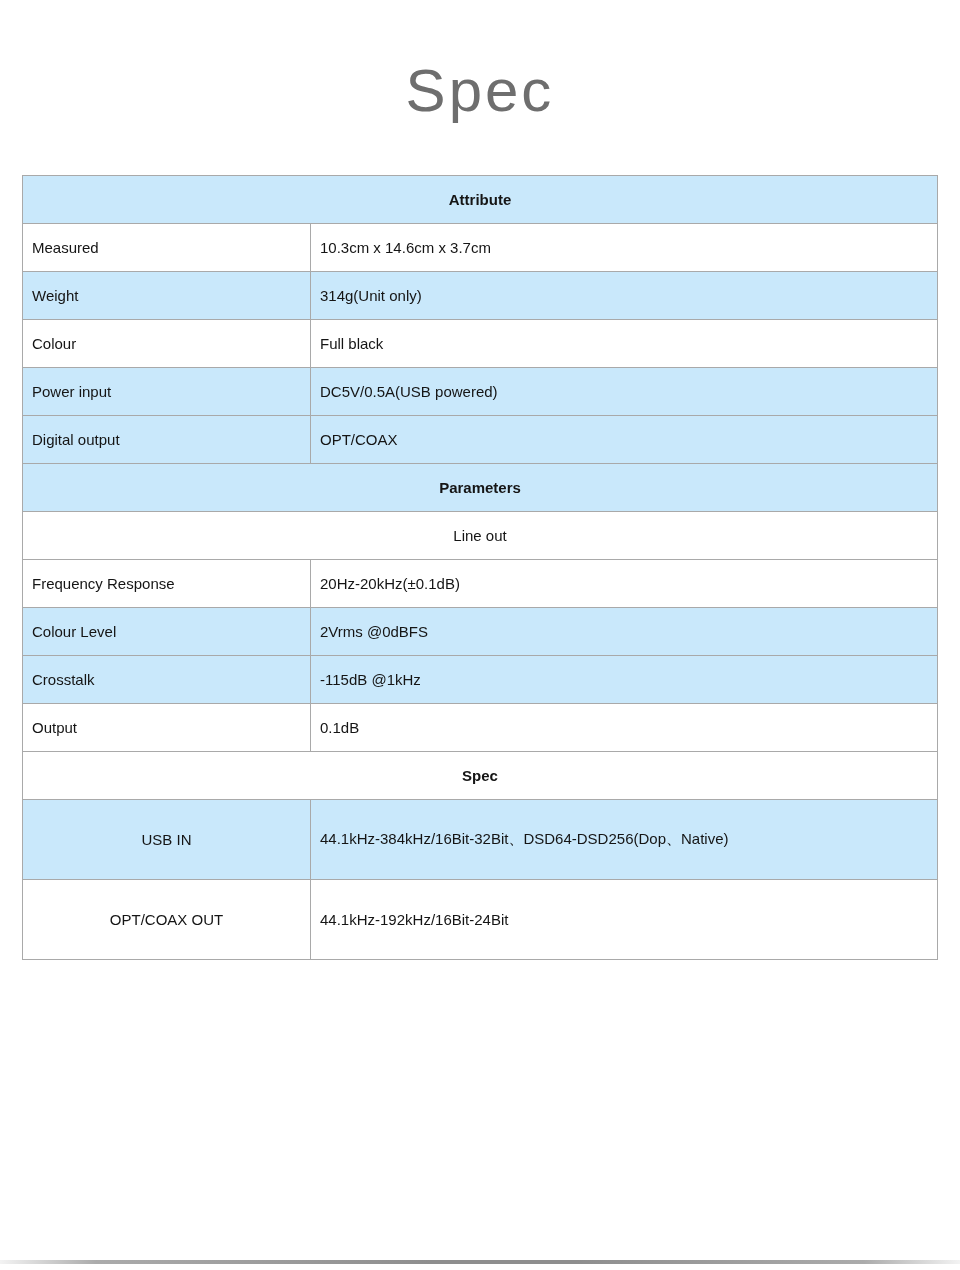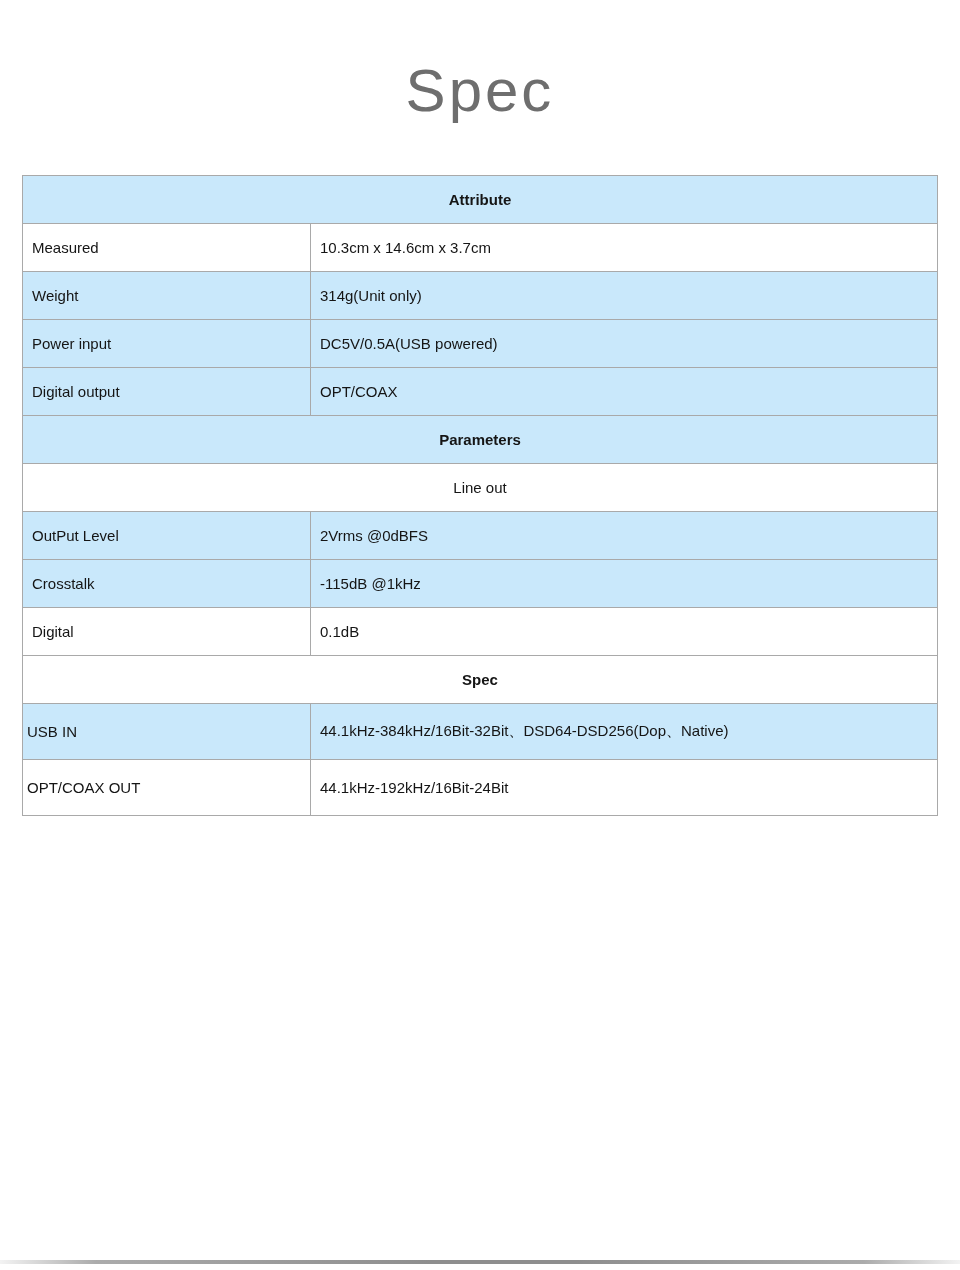--- a/index.html
+++ b/index.html
@@ -48,22 +48,22 @@
     margin-left: 6px;
   }
   table.spec-table col.label-col { width: 288px; }
   table.spec-table tr.blue td { background: var(--row-blue, #c9e8fb); }
   table.spec-table td.span-cell {
     text-align: center;
     padding: 0;
   }
   table.spec-table td.bold { font-weight: bold; }
   table.spec-table td.center {
-    text-align: left;
-    padding: 4px;
+    text-align: center;
+    padding: 16px;
   }
   .bottom-divider {
     position: absolute;
     left: 0;
     top: 1260px;
     width: 960px;
     height: 4px;
     background: linear-gradient(to right,
       #f3f3f3 0%, #ababab 10%, #8e8e8e 45%, #8e8e8e 60%, #ababab 90%, #f3f3f3 100%);
   }
@@ -84,44 +84,52 @@
           <td colspan="2" class="span-cell bold">Attribute</td>
         </tr>
         <tr class="white">
           <td class="label-cell">Measured</td>
           <td class="value-cell">10.3cm x 14.6cm x 3.7cm</td>
         </tr>
         <tr class="blue">
           <td class="label-cell">Weight</td>
           <td class="value-cell">314g(Unit only)</td>
         </tr>
+        <tr class="white">
+          <td class="label-cell">Colour</td>
+          <td class="value-cell">Full black</td>
+        </tr>
         <tr class="blue">
           <td class="label-cell">Power input</td>
           <td class="value-cell">DC5V/0.5A(USB powered)</td>
         </tr>
         <tr class="blue">
           <td class="label-cell">Digital output</td>
           <td class="value-cell">OPT/COAX</td>
         </tr>
         <tr class="blue">
           <td colspan="2" class="span-cell bold">Parameters</td>
         </tr>
         <tr class="white">
           <td colspan="2" class="span-cell">Line out</td>
         </tr>
+        <tr class="white">
+          <td class="label-cell">Frequency Response</td>
+          <td class="value-cell">20Hz-20kHz(±0.1dB)</td>
+        </tr>
         <tr class="blue">
-          <td class="label-cell">OutPut Level</td>
+          <td class="label-cell">Colour Level</td>
           <td class="value-cell">2Vrms @0dBFS</td>
         </tr>
         <tr class="blue">
           <td class="label-cell">Crosstalk</td>
           <td class="value-cell">-115dB @1kHz</td>
         </tr>
         <tr class="white">
-          <td class="label-cell">Digital</td>
+          <td class="label-cell">Output</td>
           <td class="value-cell">0.1dB</td>
         </tr>
         <tr class="white">
           <td colspan="2" class="span-cell bold">Spec</td>
         </tr>
         <tr class="blue">
           <td class="label-cell center">USB IN</td>
           <td class="value-cell">44.1kHz-384kHz/16Bit-32Bit、DSD64-DSD256(Dop、Native)</td>
         </tr>
         <tr class="white">

